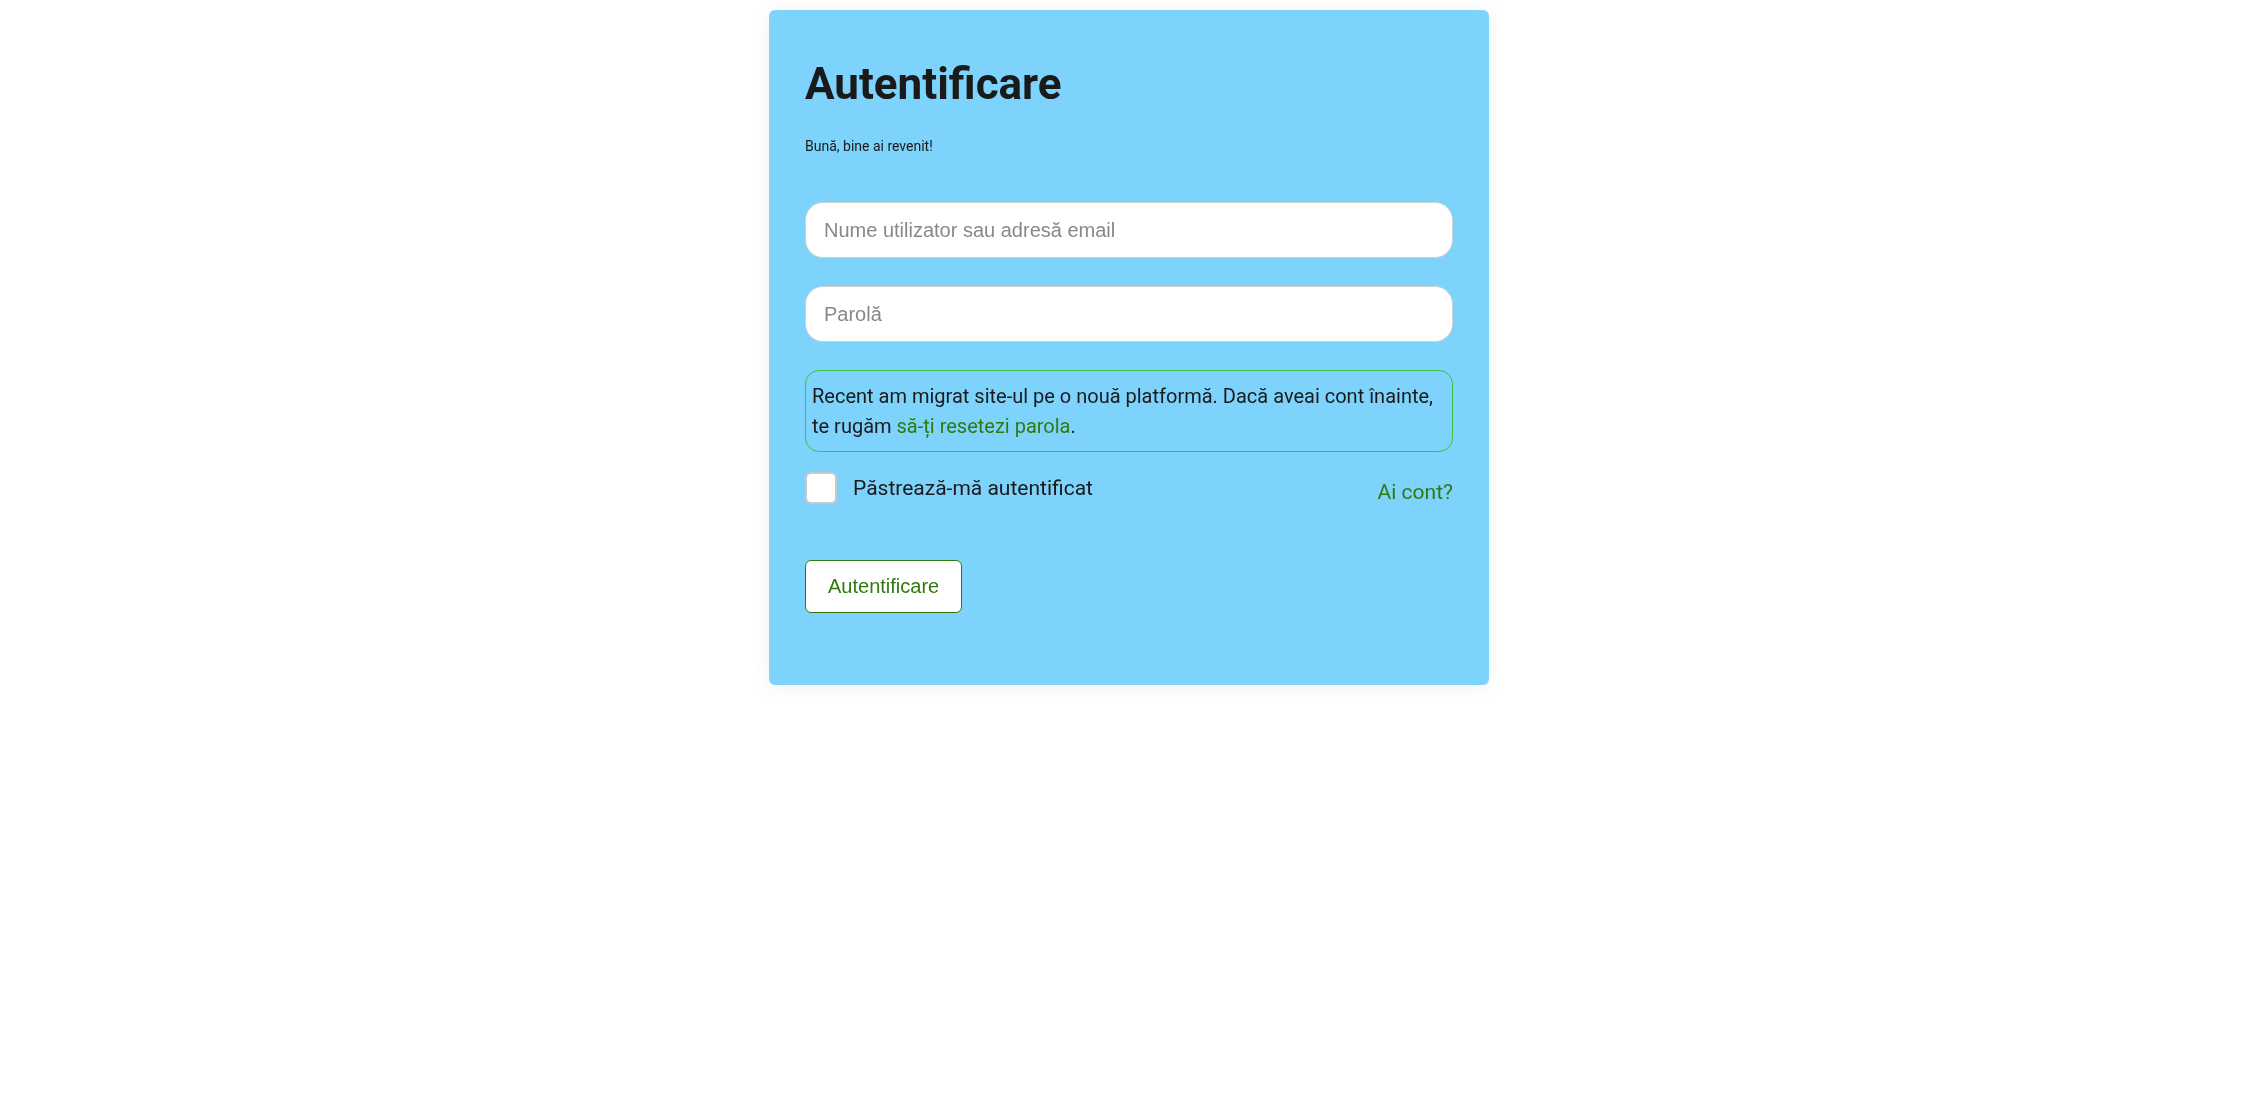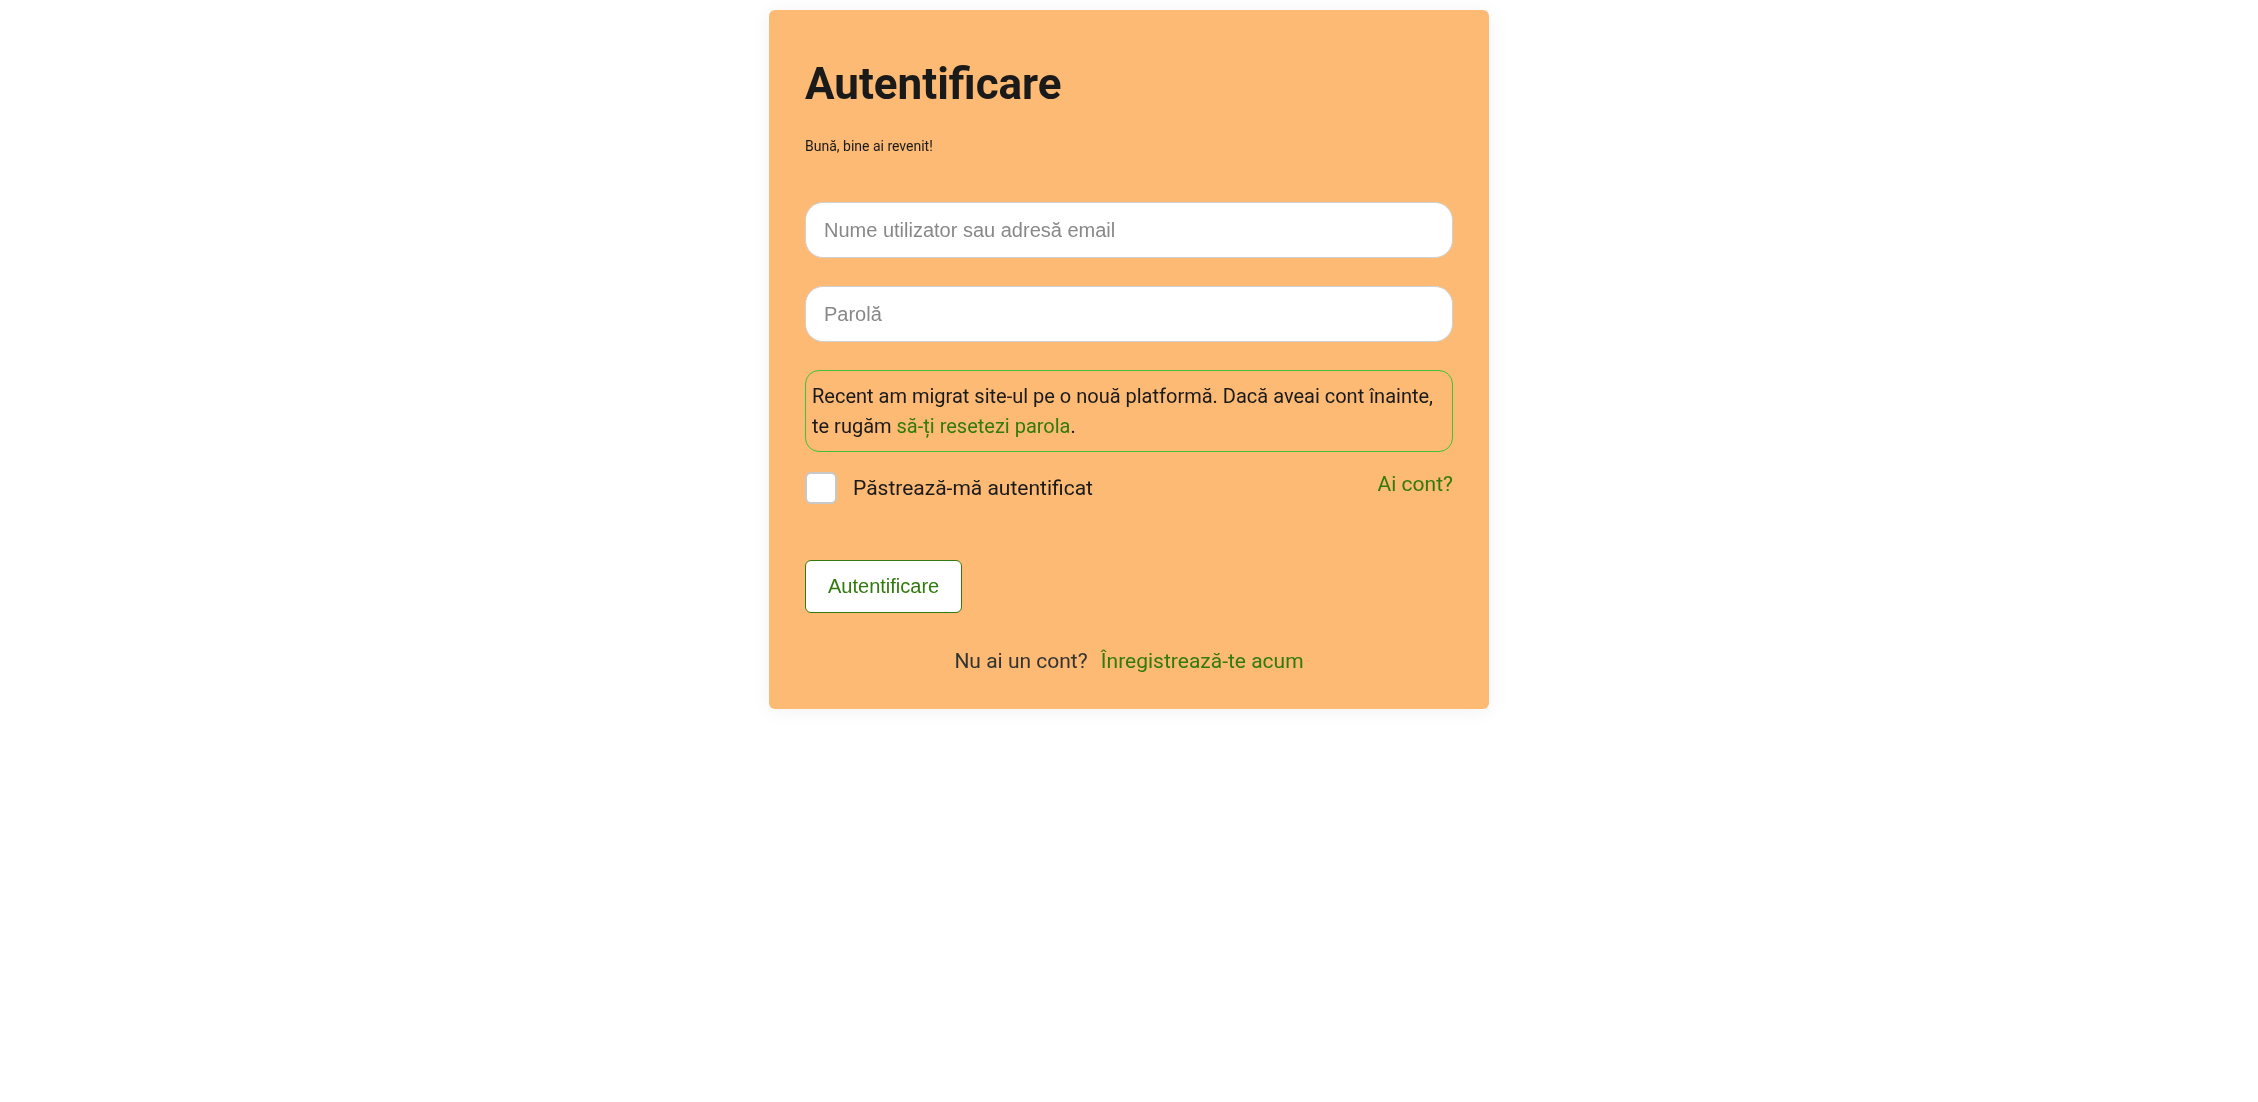--- a/index.html
+++ b/index.html
@@ -13,21 +13,21 @@
       background: #ffffff;
       display: flex;
       justify-content: center;
       align-items: flex-start;
       min-height: 100vh;
       padding-top: 10px;
     }
     
     .card {
       width: 720px;
-      background: #fdba74;
+      background: #7dd3fc;
       border-radius: 6px;
       box-shadow: 0 2px 20px rgba(0,0,0,0.06);
       padding: 48px 36px 36px 36px;
     }
     
     .title {
       font-size: 44px;
       font-weight: 700;
       color: #1a1a1a;
       margin-bottom: 28px;
@@ -68,21 +68,21 @@
     
     .notice-link {
       color: #317a0e;
       text-decoration: none;
       cursor: pointer;
     }
     
     .row {
       display: flex;
       justify-content: space-between;
-      align-items: flex-start;
+      align-items: flex-end;
       margin-bottom: 56px;
     }
     
     .checkbox-wrap {
       display: flex;
       align-items: center;
       gap: 16px;
     }
     
     .checkbox {
@@ -151,17 +151,13 @@
   <div class="row">
     <label class="checkbox-wrap">
       <input type="checkbox" class="checkbox" style="">
       <span class="checkbox-label">Păstrează-mă autentificat</span>
     </label>
     <a class="forgot-link">Ai cont?</a>
   </div>
   
   <button class="submit-button">Autentificare</button>
   
-  <div class="footer-row">
-    <span>Nu ai un cont?</span>
-    <a class="register-link">Înregistrează-te acum</a>
-  </div>
 </div>
 
 </body></html>

